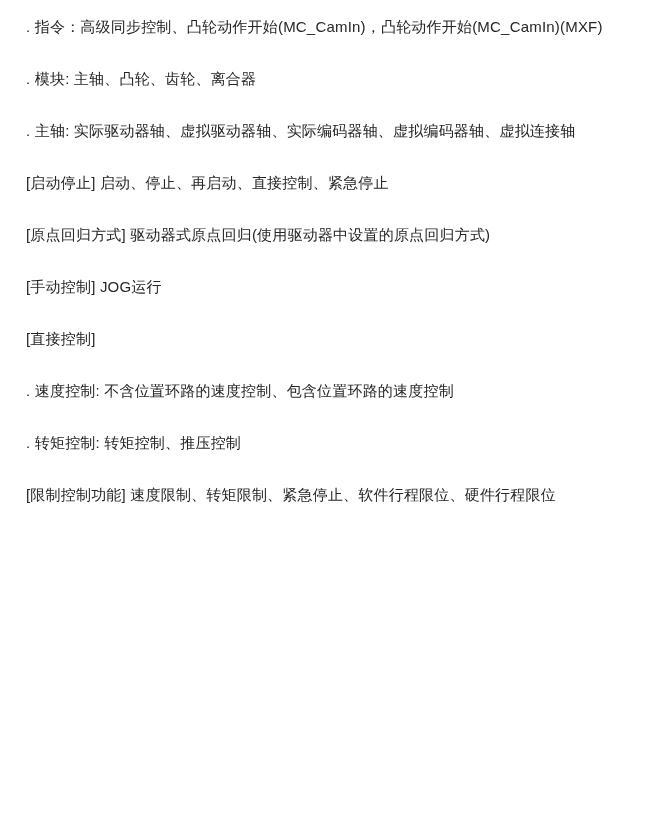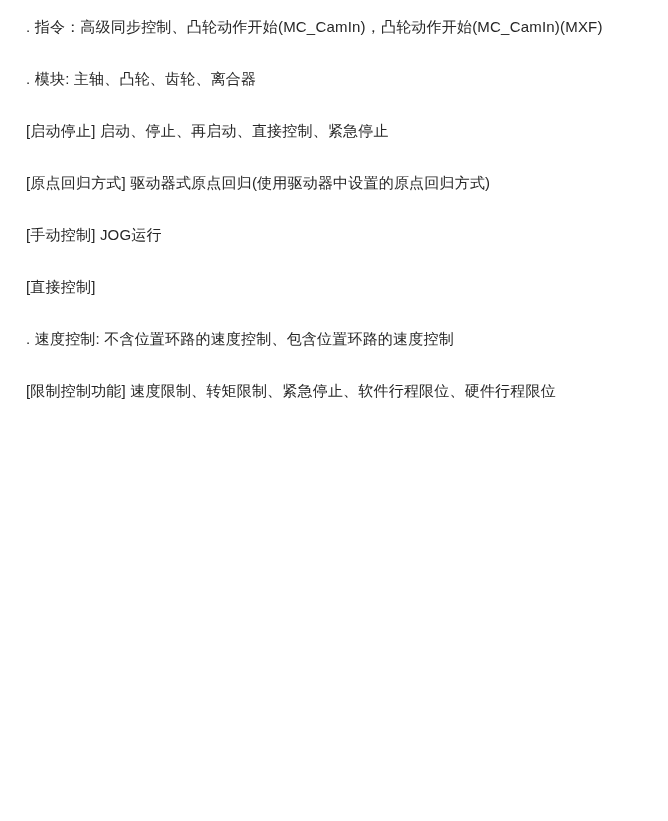--- a/index.html
+++ b/index.html
@@ -49,20 +49,22 @@
   }
 </style>
 </head>
 <body>
 
 <div class="page">
   <div class="edge"></div>
   <ul class="spec-list">
     <li class="spec-item">. 指令：高级同步控制、凸轮动作开始(MC_CamIn)，凸轮动作开始(MC_CamIn)(MXF)</li>
     <li class="spec-item">. 模块: 主轴、凸轮、齿轮、离合器</li>
+    <li class="spec-item">. 主轴: 实际驱动器轴、虚拟驱动器轴、实际编码器轴、虚拟编码器轴、虚拟连接轴</li>
     <li class="spec-item">[启动停止] 启动、停止、再启动、直接控制、紧急停止</li>
     <li class="spec-item">[原点回归方式] 驱动器式原点回归(使用驱动器中设置的原点回归方式)</li>
     <li class="spec-item">[手动控制] JOG运行</li>
     <li class="spec-item">[直接控制]</li>
     <li class="spec-item">. 速度控制: 不含位置环路的速度控制、包含位置环路的速度控制</li>
+    <li class="spec-item">. 转矩控制: 转矩控制、推压控制</li>
     <li class="spec-item">[限制控制功能] 速度限制、转矩限制、紧急停止、软件行程限位、硬件行程限位</li>
   </ul>
 </div>
 
 </body></html>

